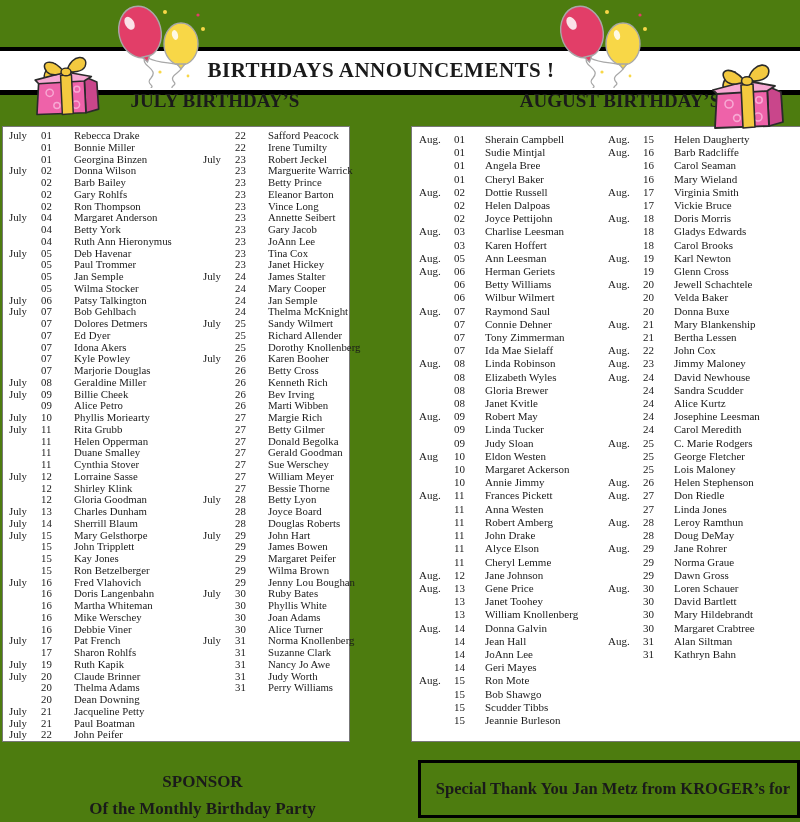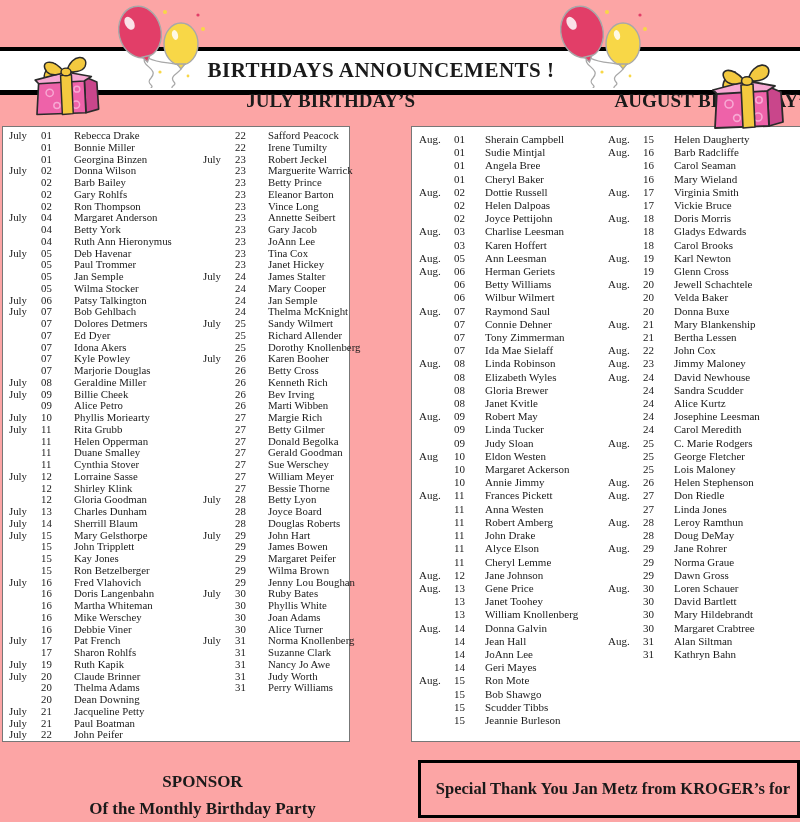--- a/index.html
+++ b/index.html
@@ -1,29 +1,29 @@
 <!DOCTYPE html>
 <html style="--balloon-pink: #e23e68; --balloon-yellow: #f8d747; --string-gray: #a8a8a8; --gift-pink: #ee62a9; --gift-pink-dark: #c9468b; --gift-pink-light: #f7a8d3; --ribbon-yellow: #f3c93f; --ink: #2a2a2a;"><head>
 <meta charset="utf-8">
 <style>
   html,body{margin:0;padding:0;background:#fff;}
   #page{
-    position:relative;width:800px;height:822px;background:#fca5a5;overflow:hidden;
+    position:relative;width:800px;height:822px;background:#4d7c0f;overflow:hidden;
     font-family:"Liberation Serif","DejaVu Serif",serif;color:#1a1a1a;
   }
   
   #banner{
     position:absolute;left:0;top:47px;width:762px;height:39px;
     border-top:4px solid #000;border-bottom:5px solid #000;border-right:4px solid #000;
     background:#fff;display:flex;align-items:center;justify-content:center;
     padding-right:40px;z-index:1;box-sizing:content-box;
   }
   #banner .title{font-weight:bold;font-size:21px;letter-spacing:.5px;}
   
-  .col-heading{position:absolute;top:90px;text-align:right;font-weight:bold;font-size:19px;z-index:2;}
+  .col-heading{position:absolute;top:90px;text-align:center;font-weight:bold;font-size:19px;z-index:2;}
   #july-heading{left:15px;width:400px;}
   #august-heading{left:425px;width:390px;}
   
   .list-box{position:absolute;top:126px;height:616px;border:1px solid #777;background:#fff;box-sizing:border-box;}
   #july-box{left:2px;width:348px;}
   #august-box{left:411px;width:404px;}
   .sub-col{position:absolute;top:3px;}
   #july-box .sub-col{line-height:11.75px;font-size:10.8px;}
   #august-box .sub-col{top:6px;line-height:13.2px;font-size:11px;}
   #july-box .sub-col.c1{left:6px;width:190px;}

